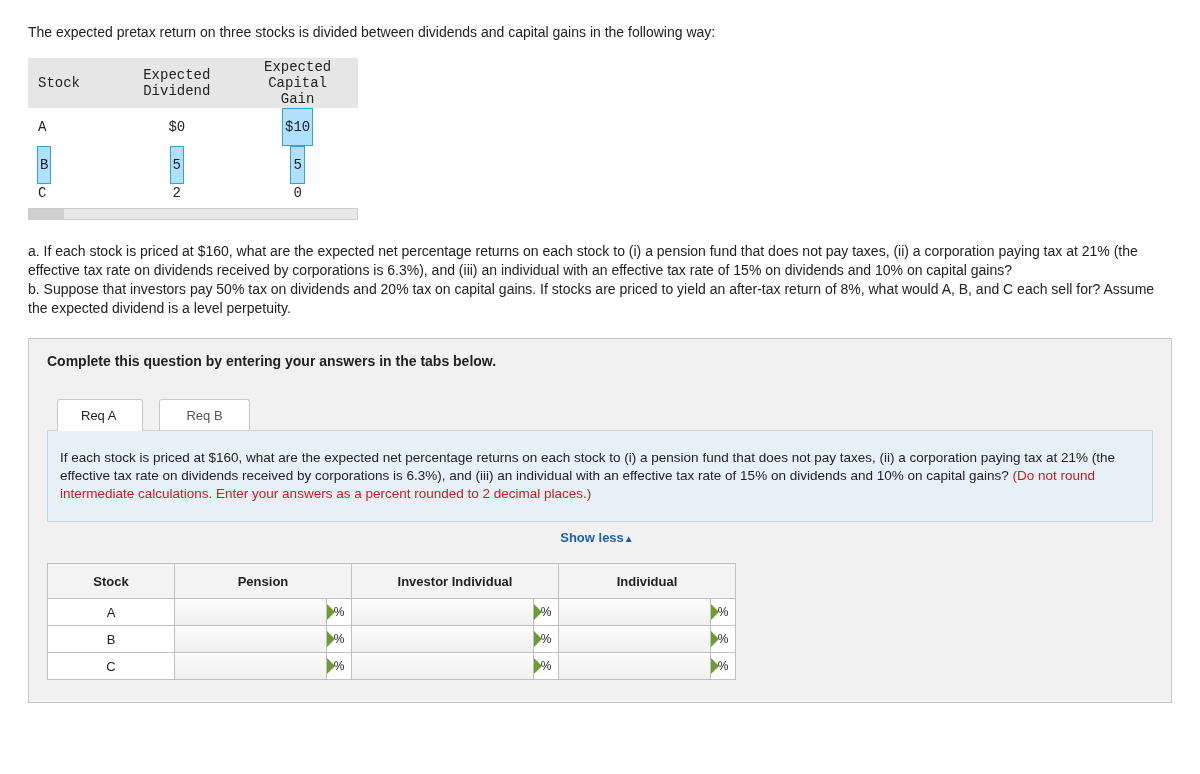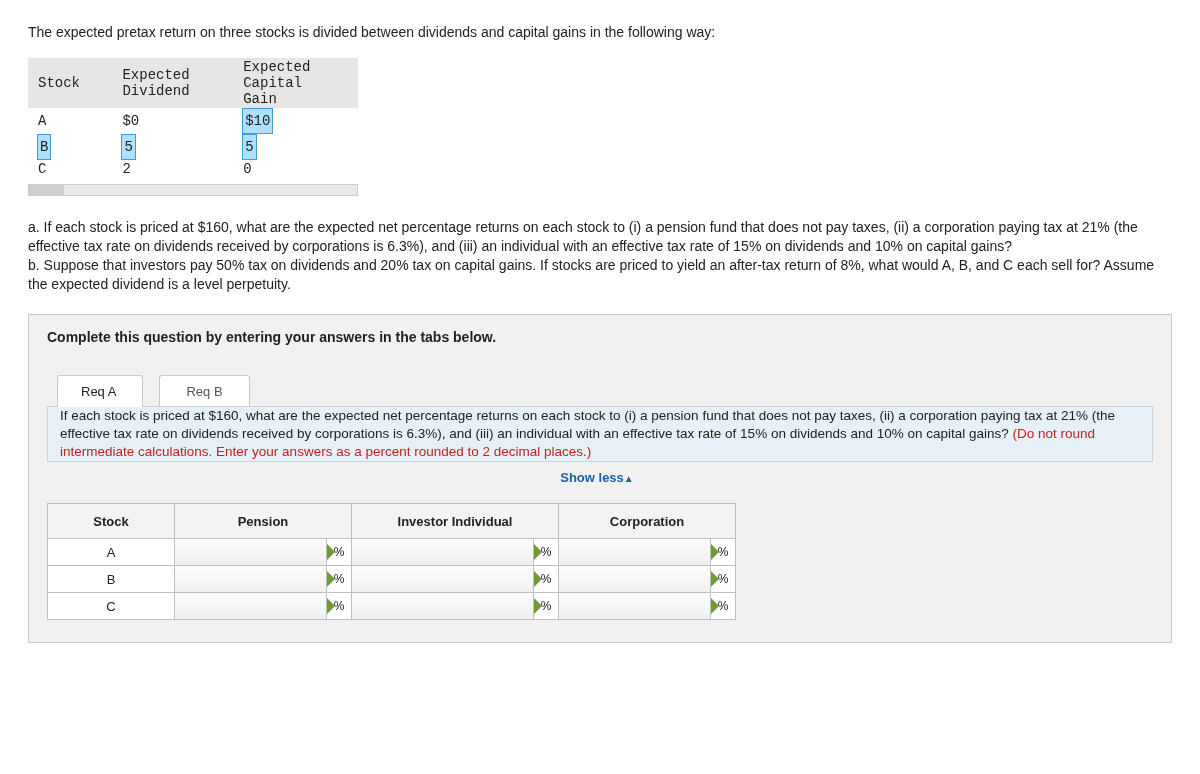--- a/index.html
+++ b/index.html
@@ -16,27 +16,27 @@
   
   .topwrap { width: 330px; }
   .toptable {
     border-collapse: collapse;
     font-family: "Courier New", monospace;
     font-size: 14px;
     width: 100%;
   }
   .toptable th, .toptable td {
     padding: 1px 6px;
-    text-align: left;
+    text-align: center;
     font-weight: normal;
   }
   .toptable thead th { background: #e6e6e6; }
   .toptable tbody td:first-child,
   .toptable thead th:first-child { text-align: left; padding-left:10px;}
-  .hl { background: #b0e0ff; outline:1px solid #3a9fd8; display:inline-block; padding:4px 2px;}
+  .hl { background: #b0e0ff; outline:1px solid #3a9fd8; display:inline-block; padding:10px 2px;}
   .scrollbar {
     width: 330px; height:12px; margin-top:6px;
     background:#e9e9e9; position:relative; border:1px solid #ccc;
     box-sizing:border-box;
   }
   .scrollbar .thumb{
     position:absolute; left:0; top:0; height:100%; width:35px;
     background:#cfcfcf;
   }
 
@@ -56,21 +56,21 @@
   .tabs { display:flex; gap:16px; margin-left:10px; margin-bottom:0;}
   .tab {
     background:#fff; border:1px solid #c8c8c8; border-bottom:none;
     padding:8px 26px; font-size:13px; color:#555; cursor:pointer;
     border-radius:3px 3px 0 0;
   }
   .tab.active{ color:#222; position:relative; z-index:2;padding-left:23px;}
 
   .bluebox{
     background:#e6f0f6; border:1px solid #c3d6e2;
-    padding:0 12px; font-size:13.5px; line-height:1.35;
+    padding:18px 12px; font-size:13.5px; line-height:1.35;
     position:relative; margin-top:-1px;
   }
   .bluebox .redtxt{ color:#c52020; }
   .showless{
     text-align:center; color:#1d5fa8; font-weight:bold;
     font-size:13px; padding:8px 6px 2px 0; cursor:pointer;
   }
   .showless .tri{ font-size:10px; }
 
   
@@ -159,21 +159,21 @@
   <div class="showless">
     <span>Show less</span><span class="tri">▲</span>
   </div>
 
   <table class="atable">
     <thead>
       <tr>
         <th class="stockcol">Stock</th>
         <th colspan="1" style="width:160px">Pension</th>
         <th colspan="1" style="width:190px">Investor Individual</th>
-        <th colspan="1" style="width:160px">Corporation</th>
+        <th colspan="1" style="width:160px">Individual</th>
       </tr>
     </thead>
     <tbody id="atbody">
         <tr>
           <td class="stockcol">A</td>
           <td style="padding:0">
             <div class="cellpair">
               <div class="fld"><input type="text" style=""><span class="tri"></span></div>
               <div class="unit">%</div>
             </div>

